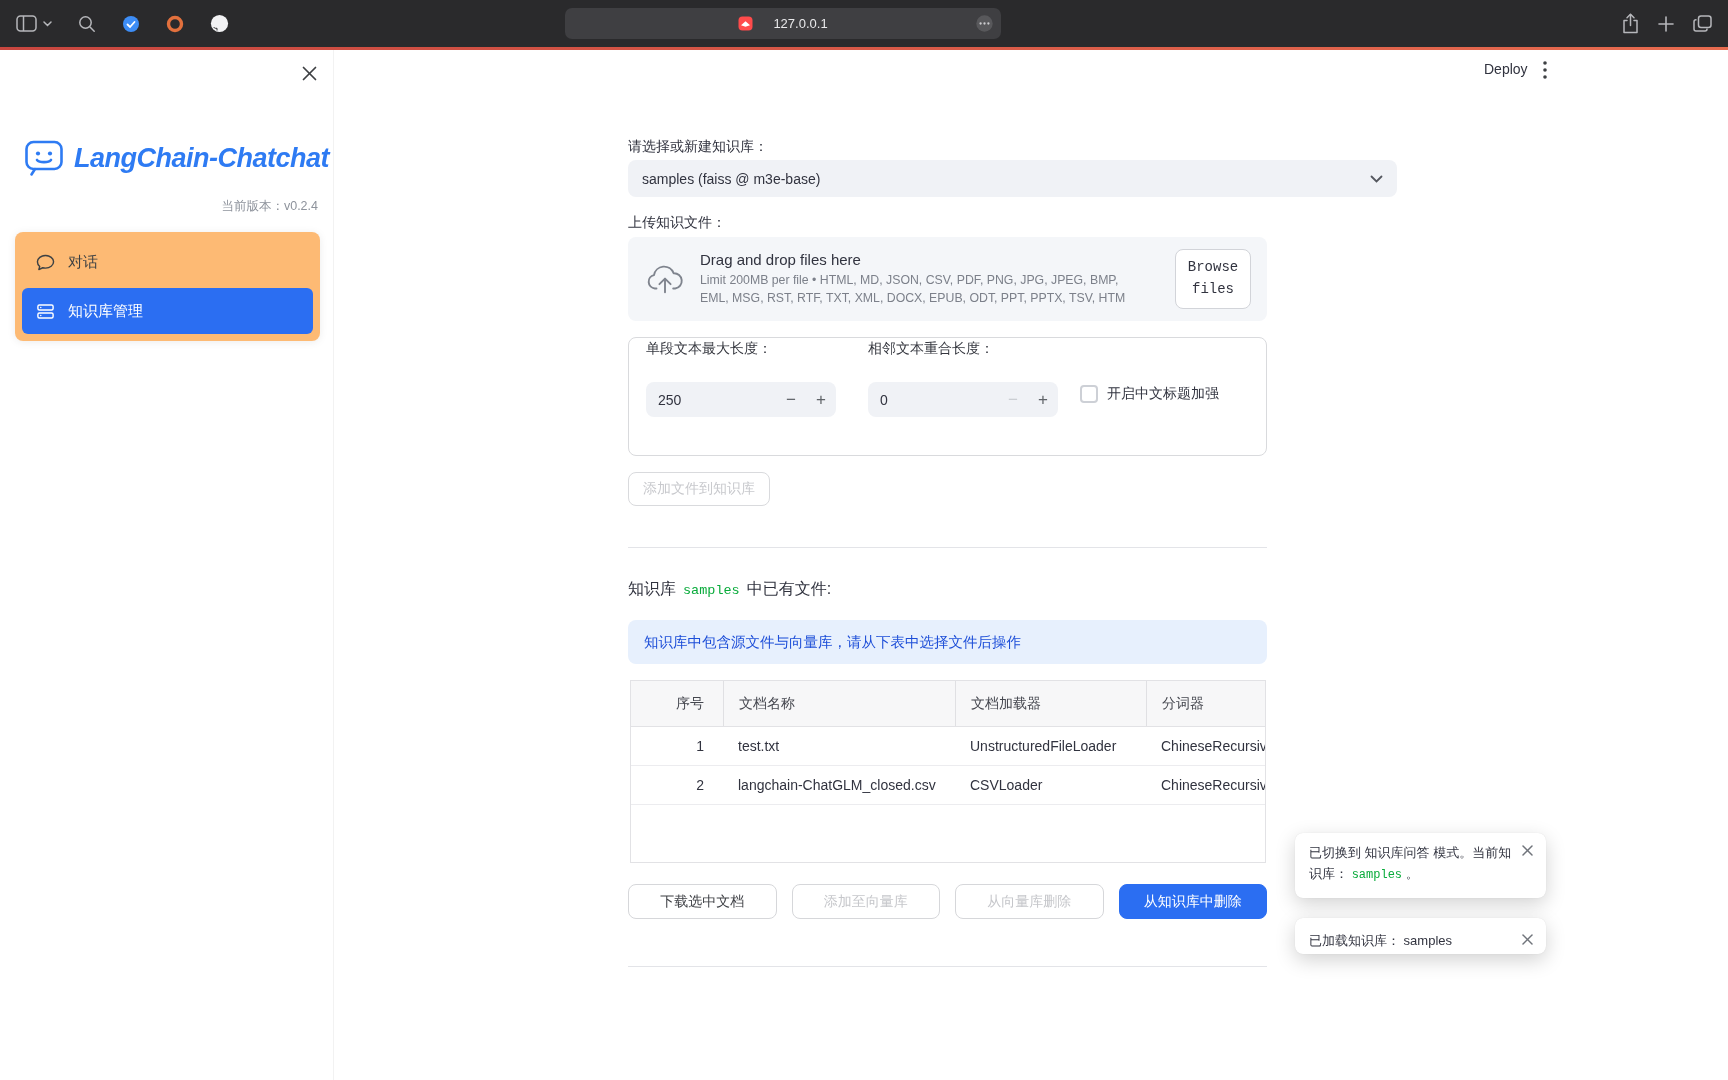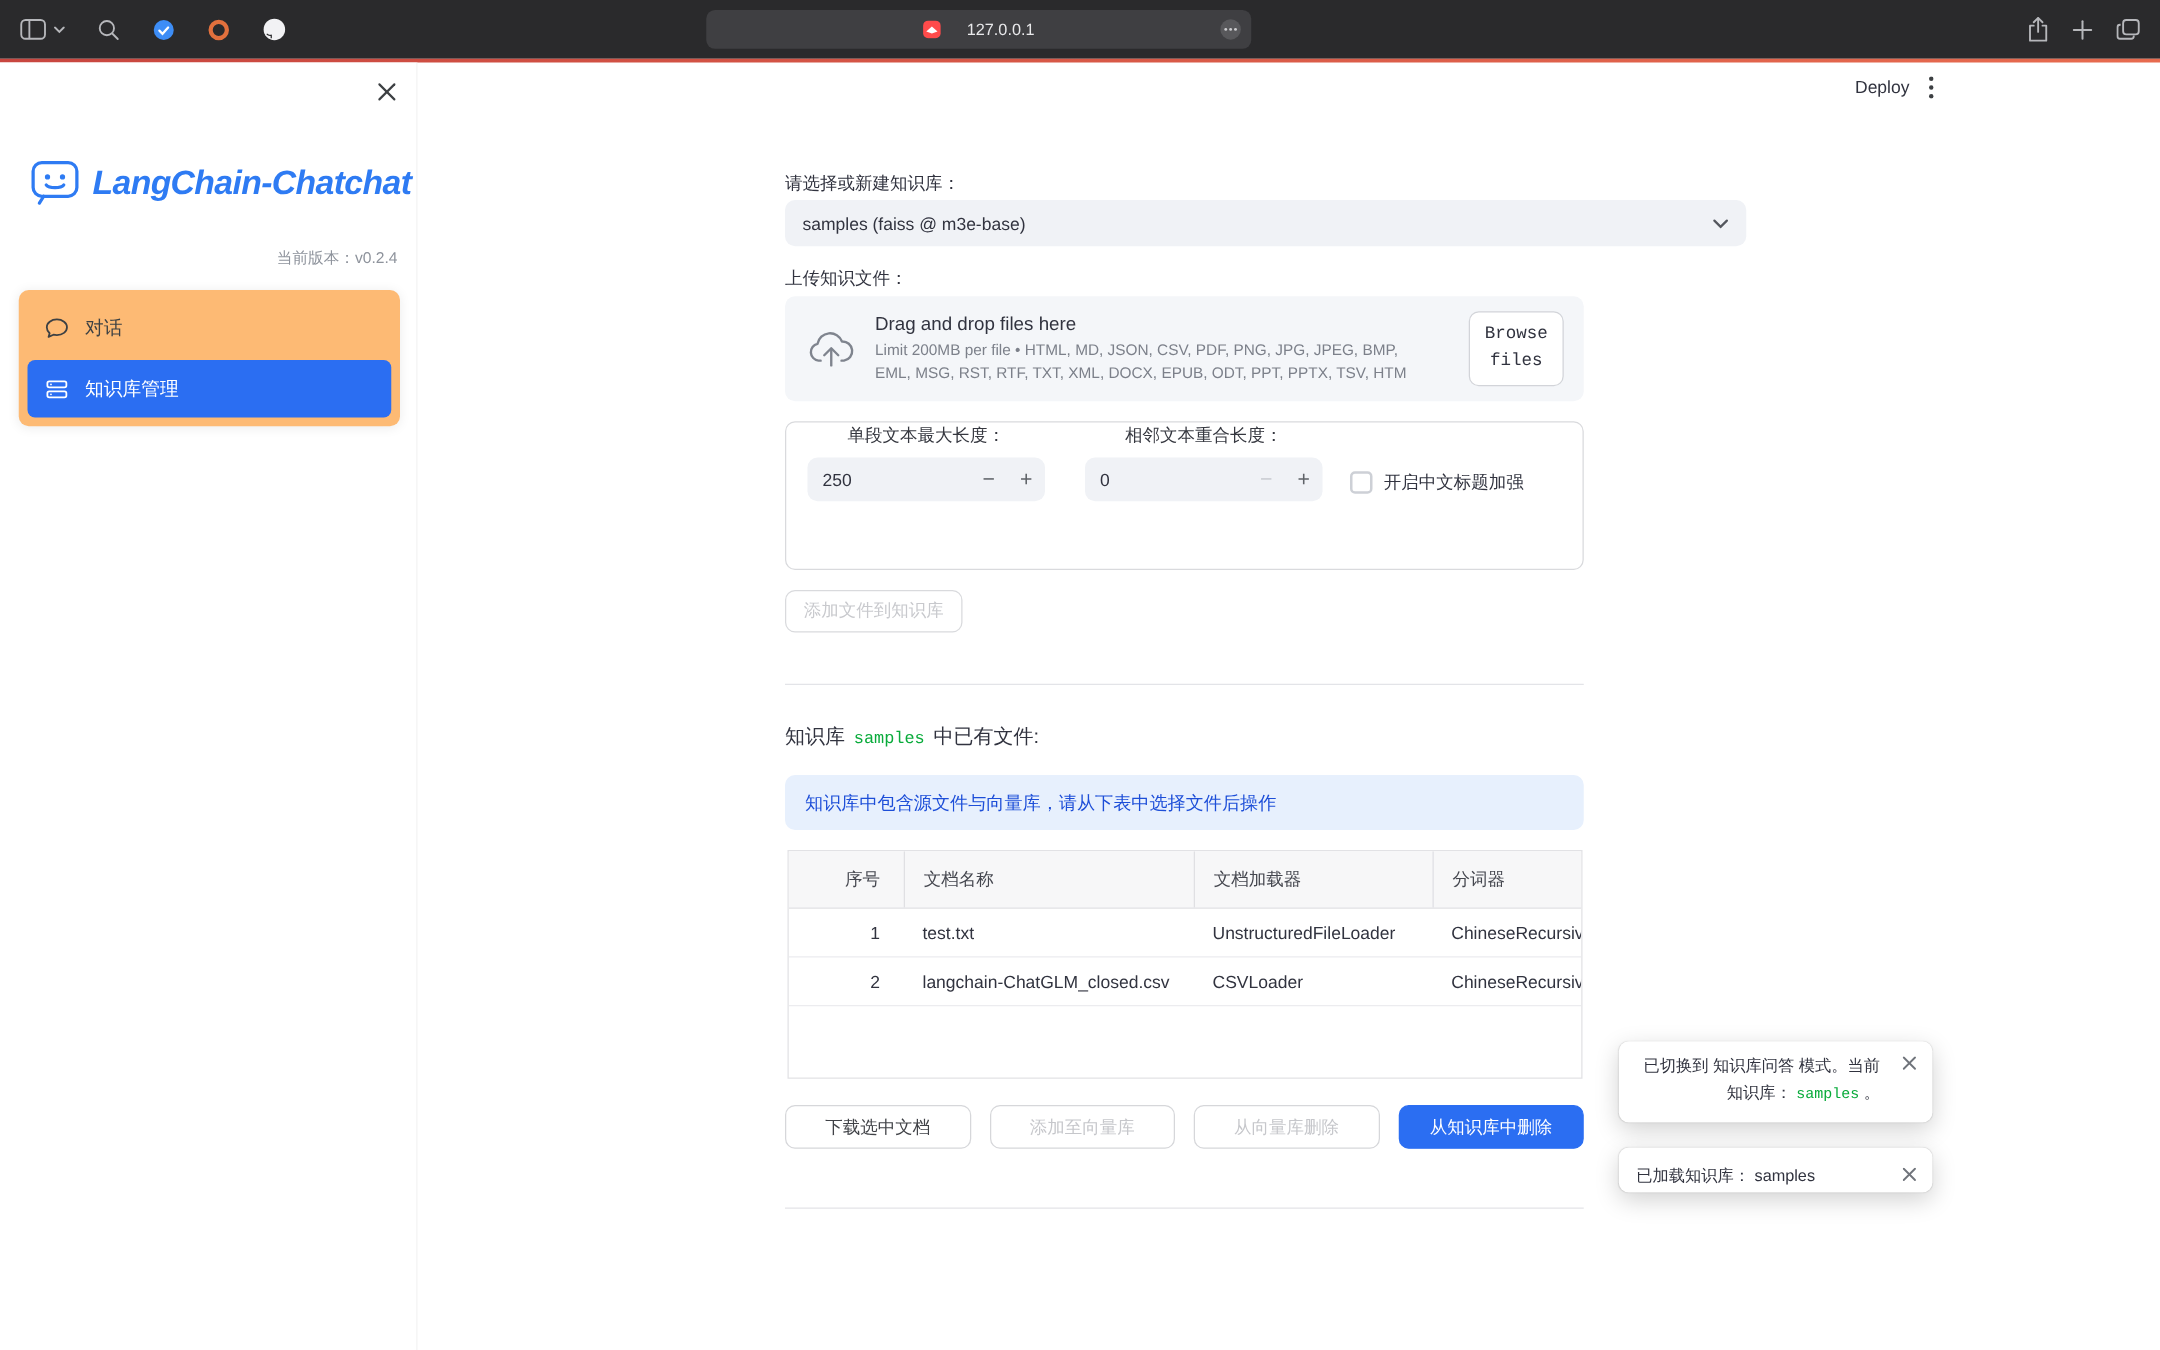--- a/index.html
+++ b/index.html
@@ -15,21 +15,21 @@
   .ml6 { margin-left:6px; } .ml26 { margin-left:26px; }
   .urlbar { position:absolute; left:565px; top:8px; width:436px; height:31px; background:#3f3f42; border-radius:7px;
             display:flex; align-items:center; justify-content:center; gap:20px; color:#e9e9eb; font-size:13px; cursor:default; }
   .url-more { position:absolute; right:8px; top:7px; }
 
   .decoration { position:absolute; top:47px; left:0; right:0; height:3px; background:linear-gradient(90deg,#c8463f,#e76b4f); }
 
   
   .sidebar { position:absolute; top:50px; left:0; width:334px; bottom:0; background:#fff; border-right:1px solid rgba(0,0,0,0.05); }
   .sb-close { position:absolute; top:11px; right:12px; width:24px; height:24px; display:flex; align-items:center; justify-content:center; cursor:pointer; background:none; border:none; }
-  .logo-row { position:absolute; top:76px; left:24px; display:flex; align-items:center; gap:10px; }
+  .logo-row { position:absolute; top:88px; left:24px; display:flex; align-items:center; gap:10px; }
   .logo-text { font-size:27px; font-weight:bold; font-style:italic; color:#2e7bf3; letter-spacing:-0.5px; white-space:nowrap; }
   .version { position:absolute; top:148px; right:15px; font-size:12.5px; color:#8e939c; }
   .menu-card { position:absolute; top:182px; left:15px; right:13px; background:#fdba74; border-radius:8px; padding:7px; box-shadow:0 1px 9px rgba(0,0,0,0.08); }
   .menu-item { height:46px; display:flex; align-items:center; gap:13px; padding:0 14px; border-radius:6px; font-size:15px; color:#3c4043; cursor:pointer; }
   .menu-item + .menu-item { margin-top:3px; }
   .menu-item.active { background:#2b6ef2; color:#fff; }
 
   
   .deploy { position:absolute; top:61px; left:1484px; font-size:14px; color:#31333f; cursor:pointer; }
   .kebab { position:absolute; top:61px; left:1543px; cursor:pointer; }
@@ -48,21 +48,21 @@
   .dz-title { font-size:15px; color:#31333f; margin-bottom:4px; }
   .dz-hint { font-size:12.3px; color:#7c808a; line-height:1.45; }
   .browse-btn { margin-left:auto; width:76px; padding:7px 8px; background:#fff; border:1px solid #d2d4d9; border-radius:8px;
                 font-size:14px; color:#31333f; text-align:center; line-height:1.55; cursor:pointer; font-family:Liberation Mono, monospace; }
 
   .expander { position:absolute; top:287px; left:0; width:639px; height:119px; border:1px solid #d9dadd; border-radius:8px; background:#fff; }
   .exp-header { height:42px; display:flex; align-items:center; padding:0 16px 0 17px; font-size:14.5px; color:#31333f; cursor:pointer; }
   .exp-header .chev { margin-left:auto; }
   .exp-body { display:flex; padding:2px 16px 0 17px; }
   .cfg-group { display:flex; flex-direction:column; width:190px; }
-  .cfg-group .lbl { font-size:14px; color:#35373f; margin-bottom:8px;text-align:center; }
+  .cfg-group .lbl { font-size:14px; color:#35373f; margin-bottom:24px; }
   .numinput { height:35px; background:#f0f2f6; border-radius:8px; display:flex; align-items:center; }
   .numvalue { flex:1; padding-left:12px; font-size:14px; color:#31333f; }
   .numbtn { width:30px; height:35px; display:flex; align-items:center; justify-content:center; font-size:17px; color:#5f6368; cursor:pointer; }
   .numbtn.dim { color:#c9ccd1; }
   .checkbox-group { display:flex; align-items:center; gap:9px; margin-left:22px; margin-top:31px; }
   .checkbox { width:18px; height:18px; border:2px solid #cdd0d6; border-radius:4px; background:#fff; cursor:pointer; flex:none; }
   .checkbox-label { font-size:14px; color:#31333f; }
 
   .btn { border-radius:8px; font-size:14px; font-family:inherit; cursor:pointer; }
   .add-btn { position:absolute; top:422px; left:0; width:142px; height:34px; background:#fff; border:1px solid #d9dadd; color:#c8c9cd; }
@@ -87,21 +87,21 @@
 
   .actions { position:absolute; top:834px; left:0; width:639px; height:35px; display:flex; gap:15px; }
   .actions .btn { flex:1; height:35px; }
   .btn-secondary { background:#fff; border:1px solid #d6d7da; color:#404247; }
   .btn-secondary.disabled { color:#c6c7cb; cursor:default; }
   .btn-primary { background:#2b6ef2; border:1px solid #2b6ef2; color:#fff; }
 
   
   .toast { position:absolute; left:1295px; width:251px; background:#fff; border-radius:8px;
            box-shadow:0 6px 20px rgba(0,0,0,0.18), 0 0 1px rgba(0,0,0,0.12); font-size:13px; color:#31333f; line-height:1.6; }
-  .toast-1 { top:833px; height:65px; padding:10px 42px 10px 14px;text-align:right; }
+  .toast-1 { top:833px; height:65px; padding:10px 24px 10px 14px; }
   .toast-2 { top:918px; height:36px; padding:13px 32px 12px 14px; }
   .toast .code { font-size:12px; }
   .toast-close { position:absolute; right:9px; background:none; border:none; cursor:pointer; padding:4px; }
   .toast-1 .toast-close { top:8px; }
   .toast-2 .toast-close { top:12px; }
 </style>
 </head>
 <body>
 
 <div class="screen">

